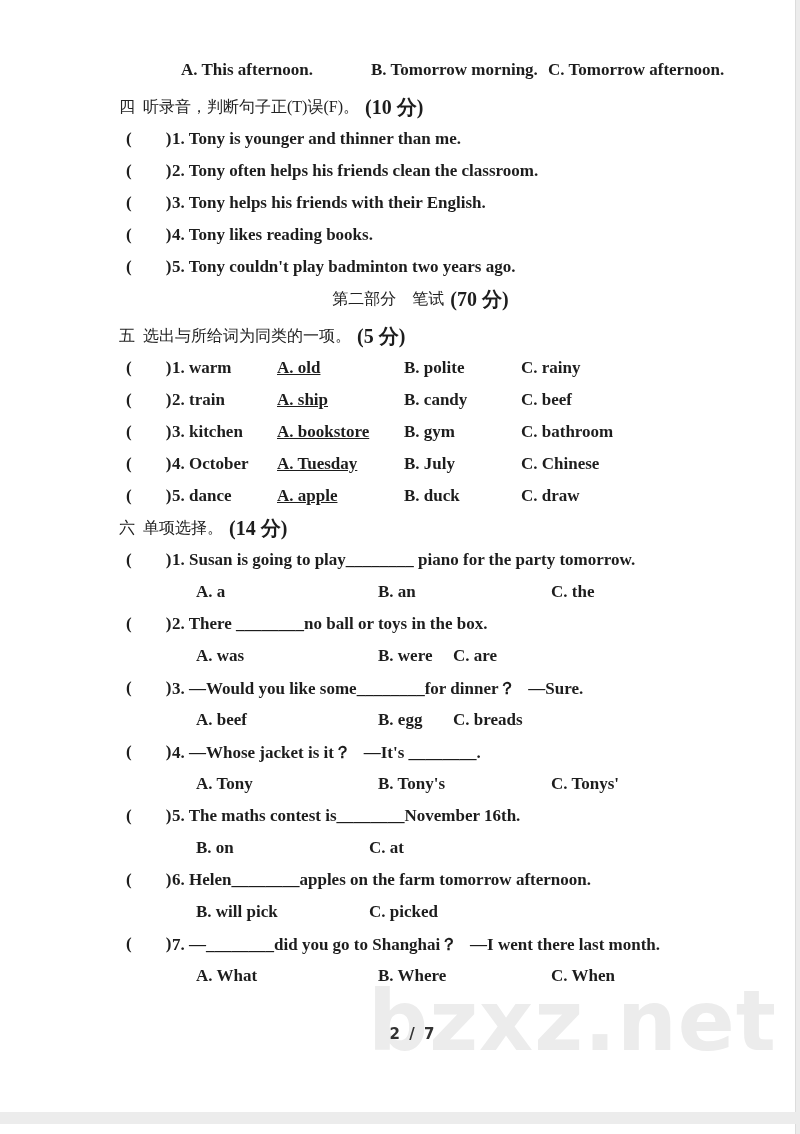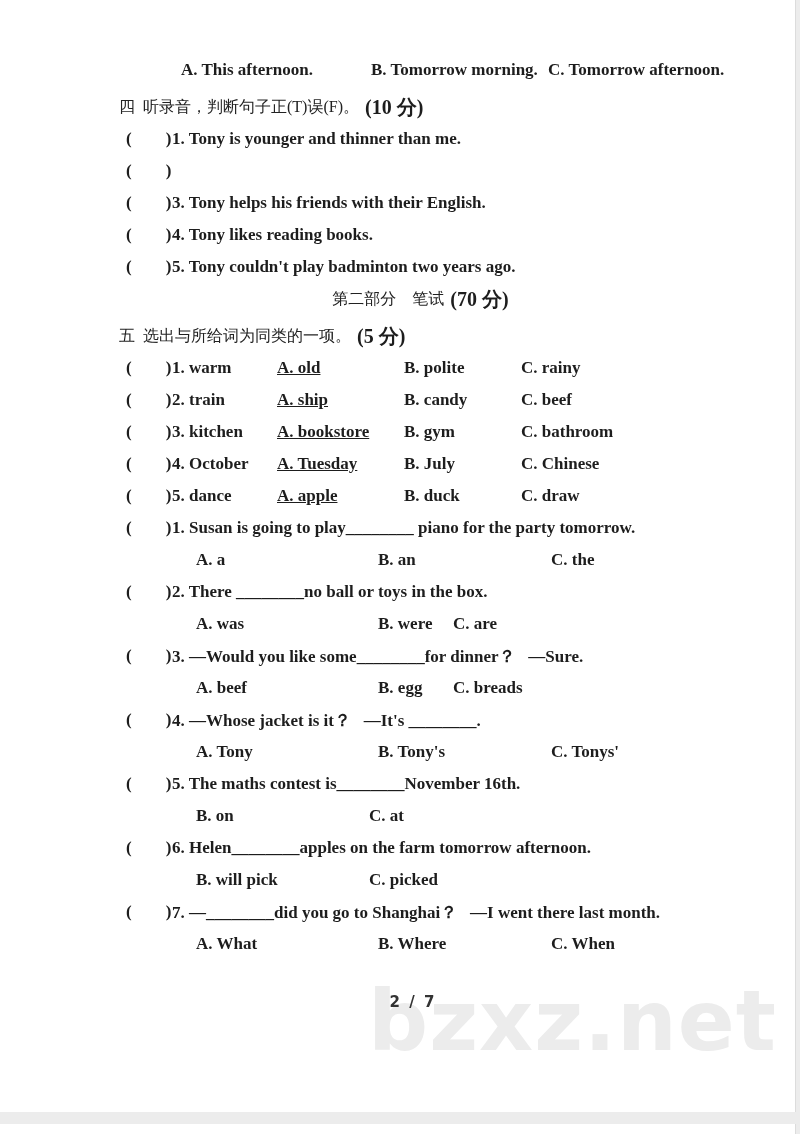--- a/index.html
+++ b/index.html
@@ -78,20 +78,21 @@
       <span class="cn">四  听录音，判断句子正(T)误(F)。</span>
         <span class="score">(10 分)</span>
     </div>
 
     <div class="line">
       <span class="paren w-paren">(        )</span>
       <span class="en tf-text">1. Tony is younger and thinner than me.</span>
     </div>
     <div class="line">
       <span class="paren w-paren">(        )</span>
+      <span class="en tf-text">2. Tony often helps his friends clean the classroom.</span>
     </div>
     <div class="line">
       <span class="paren w-paren">(        )</span>
       <span class="en tf-text">3. Tony helps his friends with their English.</span>
     </div>
     <div class="line">
       <span class="paren w-paren">(        )</span>
       <span class="en tf-text">4. Tony likes reading books.</span>
     </div>
     <div class="line">
@@ -138,20 +139,24 @@
       <span class="en w-c">C. Chinese</span>
     </div>
     <div class="line">
       <span class="paren w-paren">(        )</span>
       <span class="en w-word">5. dance</span>
       <span class="en w-a">A. apple</span>
       <span class="en w-b">B. duck</span>
       <span class="en w-c">C. draw</span>
     </div>
 
+    <div class="line">
+      <span class="cn">六  单项选择。</span>
+        <span class="score">(14 分)</span>
+    </div>
 
     <div class="line">
       <span class="paren w-paren">(        )</span>
       <span class="en q-text">1. Susan is going to play________ piano for the party tomorrow.</span>
     </div>
     <div class="line optrow">
       <span class="en o-a">A. a</span>
       <span class="en o-b">B. an</span>
       <span class="en o-c">C. the</span>
     </div>

